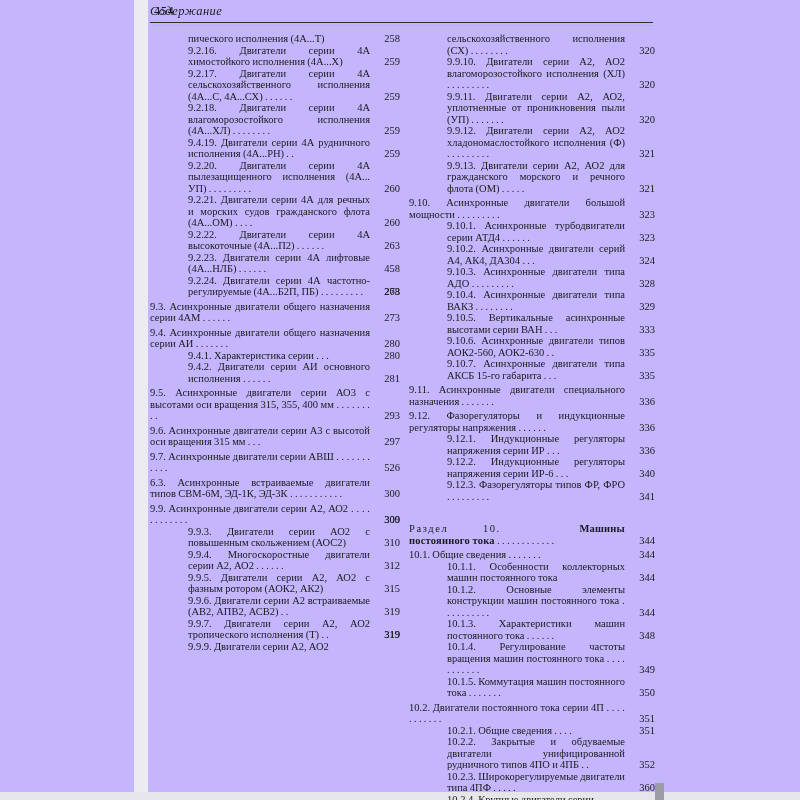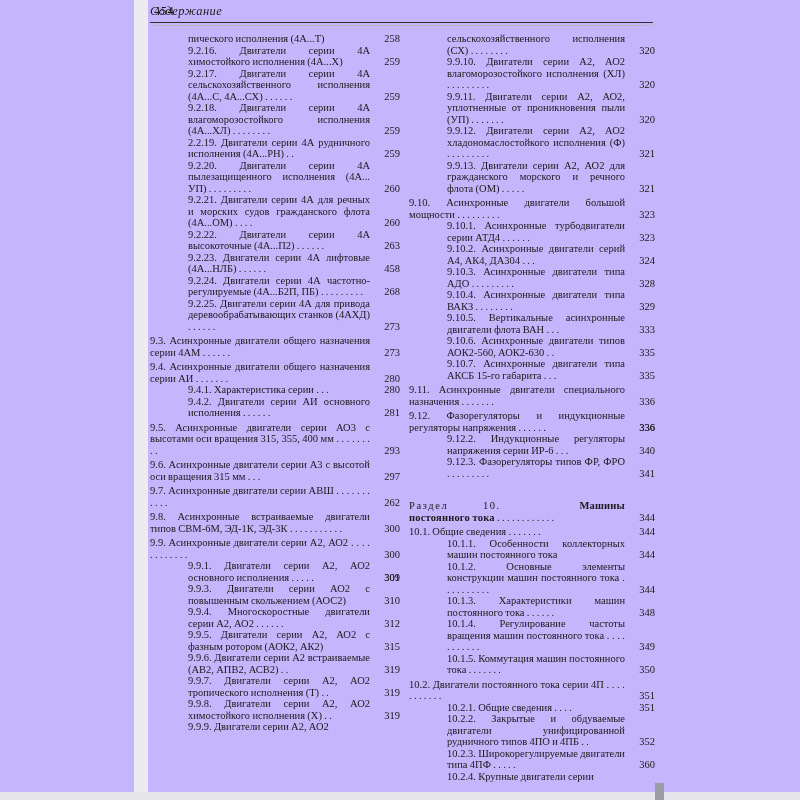--- a/index.html
+++ b/index.html
@@ -59,21 +59,21 @@
           </div>
           <div class="entry lvl1">
             <span class="etext">9.2.17. Двигатели серии 4А сельскохозяйственного исполнения (4А...С, 4А...СХ) .  .  .  .  .  .</span>
             <span class="epage">259</span>
           </div>
           <div class="entry lvl1">
             <span class="etext">9.2.18. Двигатели серии 4А влагоморозостойкого исполнения (4А...ХЛ)  .  .  .  .  .  .  .  .</span>
             <span class="epage">259</span>
           </div>
           <div class="entry lvl1">
-            <span class="etext">2.2.19. Двигатели серии 4А рудничного исполнения (4А...РН) .  .</span>
+            <span class="etext">9.4.19. Двигатели серии 4А рудничного исполнения (4А...РН) .  .</span>
             <span class="epage">259</span>
           </div>
           <div class="entry lvl1">
             <span class="etext">9.2.20. Двигатели серии 4А пылезащищенного исполнения (4А... УП)  .  .  .  .  .  .  .  .  .</span>
             <span class="epage">260</span>
           </div>
           <div class="entry lvl1">
             <span class="etext">9.2.21. Двигатели серии 4А для речных и морских судов гражданского флота (4А...ОМ)  .  .  .  .</span>
             <span class="epage">260</span>
           </div>
@@ -83,21 +83,20 @@
           </div>
           <div class="entry lvl1">
             <span class="etext">9.2.23. Двигатели серии 4А лифтовые (4А...НЛБ)  .  .  .  .  .  .</span>
             <span class="epage">458</span>
           </div>
           <div class="entry lvl1">
             <span class="etext">9.2.24. Двигатели серии 4А частотно-регулируемые (4А...Б2П, ПБ)  .  .  .  .  .  .  .  .  .</span>
             <span class="epage">268</span>
           </div>
           <div class="entry lvl1">
-            <span class="etext">9.2.25. Двигатели серии 4А для привода деревообрабатывающих станков (4АХД)  .  .  .  .  .  .</span>
             <span class="epage">273</span>
           </div>
           <div class="entry lvl0">
             <span class="etext">9.3. Асинхронные двигатели общего назначения серии 4АМ .  .  .  .  .  .</span>
             <span class="epage">273</span>
           </div>
           <div class="entry lvl0">
             <span class="etext">9.4. Асинхронные двигатели общего назначения серии АИ .  .  .  .  .  .  .</span>
             <span class="epage">280</span>
           </div>
@@ -112,35 +111,31 @@
           <div class="entry lvl0">
             <span class="etext">9.5. Асинхронные двигатели серии АО3 с высотами оси вращения 315, 355, 400 мм .  .  .  .  .  .  .  .  .</span>
             <span class="epage">293</span>
           </div>
           <div class="entry lvl0">
             <span class="etext">9.6. Асинхронные двигатели серии А3 с высотой оси вращения 315 мм .  .  .</span>
             <span class="epage">297</span>
           </div>
           <div class="entry lvl0">
             <span class="etext">9.7. Асинхронные двигатели серии АВШ  .  .  .  .  .  .  .  .  .  .  .</span>
-            <span class="epage">262</span>
-          </div>
-          <div class="entry lvl0">
-            <span class="etext">9.8. Асинхронные встраиваемые двигатели типов СВМ-6М, ЭД-1К, ЭД-3К .  .  .  .  .  .  .  .  .  .  .</span>
+            <span class="epage">526</span>
+          </div>
+          <div class="entry lvl0">
+            <span class="etext">6.3. Асинхронные встраиваемые двигатели типов СВМ-6М, ЭД-1К, ЭД-3К .  .  .  .  .  .  .  .  .  .  .</span>
             <span class="epage">300</span>
           </div>
           <div class="entry lvl0">
             <span class="etext">9.9. Асинхронные двигатели серии А2, АО2 .  .  .  .  .  .  .  .  .  .  .  .</span>
             <span class="epage">300</span>
           </div>
           <div class="entry lvl1">
-            <span class="etext">9.9.1. Двигатели серии А2, АО2 основного исполнения .  .  .  .  .</span>
-            <span class="epage">301</span>
-          </div>
-          <div class="entry lvl1">
             <span class="epage">309</span>
           </div>
           <div class="entry lvl1">
             <span class="etext">9.9.3. Двигатели серии АО2 с повышенным скольжением (АОС2)</span>
             <span class="epage">310</span>
           </div>
           <div class="entry lvl1">
             <span class="etext">9.9.4. Многоскоростные двигатели серии А2, АО2 .  .  .  .  .  .</span>
             <span class="epage">312</span>
           </div>
@@ -150,21 +145,20 @@
           </div>
           <div class="entry lvl1">
             <span class="etext">9.9.6. Двигатели серии А2 встраиваемые (АВ2, АПВ2, АСВ2)  .  .</span>
             <span class="epage">319</span>
           </div>
           <div class="entry lvl1">
             <span class="etext">9.9.7. Двигатели серии А2, АО2 тропического исполнения (Т)  .  .</span>
             <span class="epage">319</span>
           </div>
           <div class="entry lvl1">
-            <span class="etext">9.9.8. Двигатели серии А2, АО2 химостойкого исполнения (Х)  .  .</span>
             <span class="epage">319</span>
           </div>
           <div class="entry lvl1">
             <span class="etext">9.9.9. Двигатели серии А2, АО2</span>
           </div>
         </div>
       <div class="col colr" id="col-right">
           <div class="entry lvl1">
             <span class="etext">сельскохозяйственного исполнения (СХ)  .  .  .  .  .  .  .  .</span>
             <span class="epage">320</span>
@@ -199,40 +193,41 @@
           </div>
           <div class="entry lvl1">
             <span class="etext">9.10.3. Асинхронные двигатели типа АДО .  .  .  .  .  .  .  .  .</span>
             <span class="epage">328</span>
           </div>
           <div class="entry lvl1">
             <span class="etext">9.10.4. Асинхронные двигатели типа ВАКЗ .  .  .  .  .  .  .  .</span>
             <span class="epage">329</span>
           </div>
           <div class="entry lvl1">
-            <span class="etext">9.10.5. Вертикальные асинхронные двигатели флота ВАН .  .  .</span>
+            <span class="etext">9.10.5. Вертикальные асинхронные высотами серии ВАН .  .  .</span>
             <span class="epage">333</span>
           </div>
           <div class="entry lvl1">
             <span class="etext">9.10.6. Асинхронные двигатели типов АОК2-560, АОК2-630  .  .</span>
             <span class="epage">335</span>
           </div>
           <div class="entry lvl1">
             <span class="etext">9.10.7. Асинхронные двигатели типа АКСБ 15-го габарита .  .  .</span>
             <span class="epage">335</span>
           </div>
           <div class="entry lvl0">
             <span class="etext">9.11. Асинхронные двигатели специального назначения .  .  .  .  .  .  .</span>
             <span class="epage">336</span>
           </div>
           <div class="entry lvl0">
             <span class="etext">9.12. Фазорегуляторы и индукционные регуляторы напряжения .  .  .  .  .  .</span>
             <span class="epage">336</span>
           </div>
           <div class="entry lvl1">
+            <span class="etext">9.12.1. Индукционные регуляторы напряжения серии ИР  .  .  .</span>
             <span class="epage">336</span>
           </div>
           <div class="entry lvl1">
             <span class="etext">9.12.2. Индукционные регуляторы напряжения серии ИР-6 .  .  .</span>
             <span class="epage">340</span>
           </div>
           <div class="entry lvl1">
             <span class="etext">9.12.3. Фазорегуляторы типов ФР, ФРО  .  .  .  .  .  .  .  .  .</span>
             <span class="epage">341</span>
           </div>

